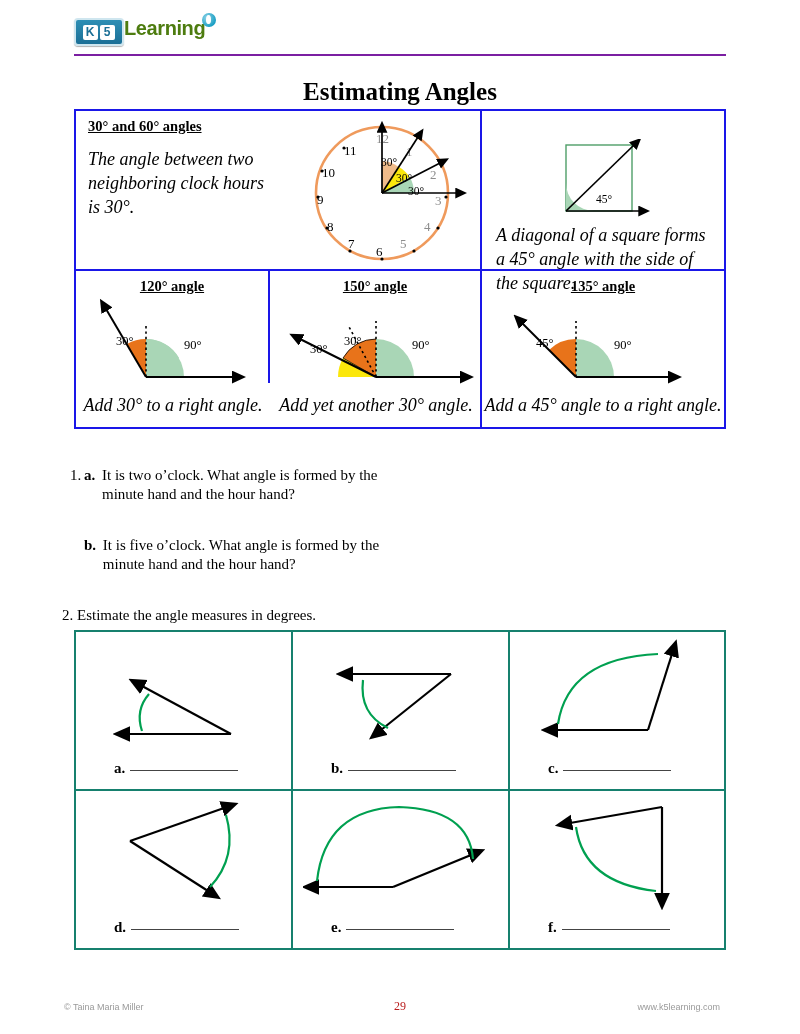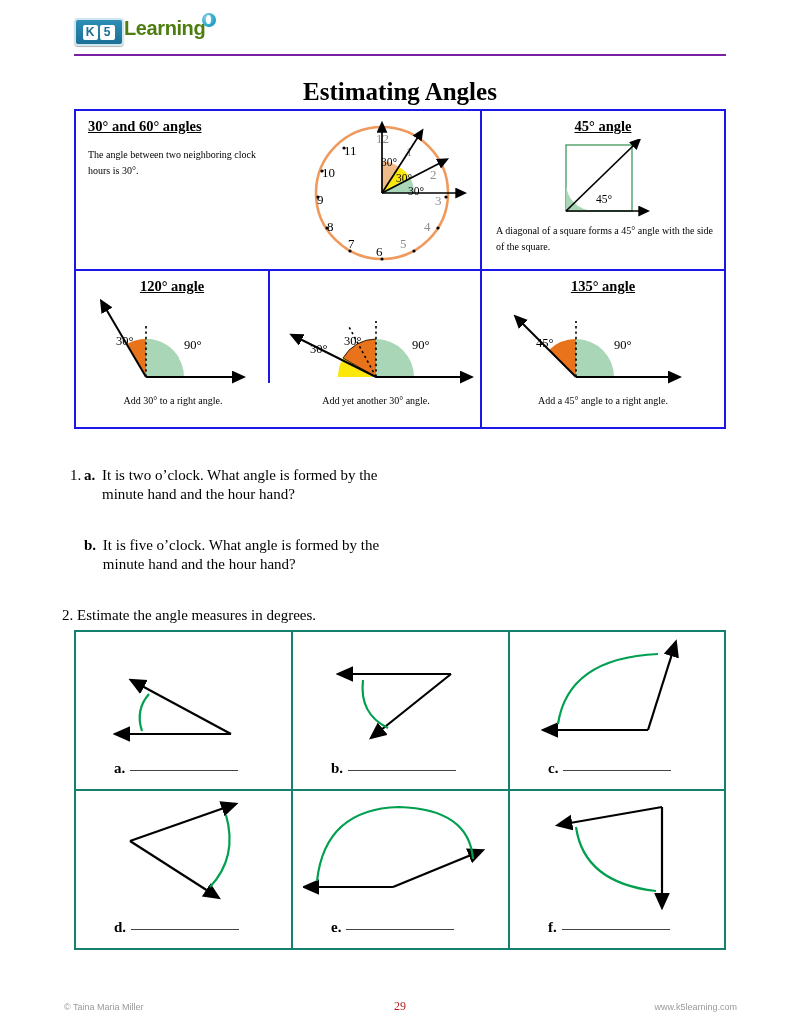--- a/index.html
+++ b/index.html
@@ -63,21 +63,21 @@
   .cell{ position:absolute; box-sizing:border-box; }
   .cell.b-r{ border-right:2px solid #1a17e8; }
   .cell.b-b{ border-bottom:2px solid #1a17e8; }
 
   .cell-title{
     text-align:center; font-weight:bold; font-size:14.5px;
     text-decoration:underline; margin-top:7px;
   }
   .cell-title.left{ text-align:left; margin-left:12px; }
   .cell-text{
-    font-size:10px; line-height:16px;
+    font-size:18px; line-height:24px;font-style:italic;
   }
 
   
   .q{ position:absolute; font-size:15px; line-height:19px; }
   .q b{ font-weight:bold; }
 
   
   .ex-grid{
     position:absolute; left:74px; top:630px;
     width:652px; height:320px;
@@ -98,21 +98,21 @@
 
   
   .footer{
     position:absolute; left:0; top:1002px; width:800px;
     font-family:"Liberation Sans", sans-serif;
     font-size:9px; color:#9a9a9a;
   }
   .footer .left{ position:absolute; left:64px; }
   .footer .mid{ position:absolute; left:0; width:800px; text-align:center;
                 color:#b91c1c; font-family:"Liberation Serif",serif; font-size:12px; top:-3px;}
-  .footer .right{ position:absolute; right:63px; }
+  .footer .right{ position:absolute; right:80px; }
 
   svg { display:block; }
   text { font-family:"Liberation Serif", serif; }
 </style>
 </head>
 <body>
 
 <div class="logo-wrap">
   <div class="logo-k5">
     <span class="sq">K</span><span class="sq">5</span>
@@ -177,21 +177,20 @@
 
       <g font-size="11.5" fill="#000">
         <text x="99" y="51">30°</text>
         <text x="114" y="67">30°</text>
         <text x="126" y="80">30°</text>
       </g>
     </svg>
   </div>
 
   <div class="cell b-b" style="left:406px;top:0;width:242px;height:160px;">
-    <div class="cell-title">45° angle</div>
     <svg width="120" height="80" viewBox="0 0 120 80" style="position:absolute;left:62px;top:28px;">
       <rect x="22" y="6" width="66" height="66" fill="none" stroke="#4f9e68" stroke-width="1.4"></rect>
       <path d="M22,72 L22,44 A28,28 0 0,0 50,72 Z" fill="#a9d6b6"></path>
       <defs>
         <marker id="ah2" markerWidth="7" markerHeight="7" refX="1" refY="3.2" orient="auto">
           <path d="M0,0 L7,3.2 L0,6.4 z" fill="#000"></path>
         </marker>
       </defs>
       <line x1="22" y1="72" x2="90" y2="6" stroke="#000" stroke-width="1.7" marker-end="url(#ah2)"></line>
       <line x1="22" y1="72" x2="96" y2="72" stroke="#000" stroke-width="1.7" marker-end="url(#ah2)"></line>
@@ -215,20 +214,21 @@
       <line x1="62" y1="80" x2="62" y2="26" stroke="#000" stroke-width="1.6" stroke-dasharray="2.4,3"></line>
       <line x1="62" y1="80" x2="22" y2="12" stroke="#000" stroke-width="2" marker-end="url(#ah3)"></line>
       <line x1="62" y1="80" x2="150" y2="80" stroke="#000" stroke-width="2" marker-end="url(#ah3)"></line>
       <text x="32" y="48" font-size="12.5">30°</text>
       <text x="100" y="52" font-size="12.5">90°</text>
     </svg>
     <div class="cell-text" style="position:absolute;left:0;top:122px;width:194px;text-align:center;">Add 30° to a right angle.</div>
   </div>
 
   <div class="cell b-r" style="left:194px;top:160px;width:212px;height:156px;">
+    <div class="cell-title">150° angle</div>
     <svg width="200" height="92" viewBox="0 0 200 92" style="position:absolute;left:8px;top:26px;">
       <defs>
         <marker id="ah4" markerWidth="7" markerHeight="7" refX="1" refY="3.2" orient="auto">
           <path d="M0,0 L7,3.2 L0,6.4 z" fill="#000"></path>
         </marker>
       </defs>
 
       <path d="M98,80 L98,42 A38,38 0 0,1 136,80 Z" fill="#a9d6b6"></path>
       <path d="M98,80 L65,61 A38,38 0 0,1 98,42 Z" fill="#e8731a"></path>
       <path d="M98,80 L60,80 A38,38 0 0,1 65,61 Z" fill="#fbe70b"></path>

